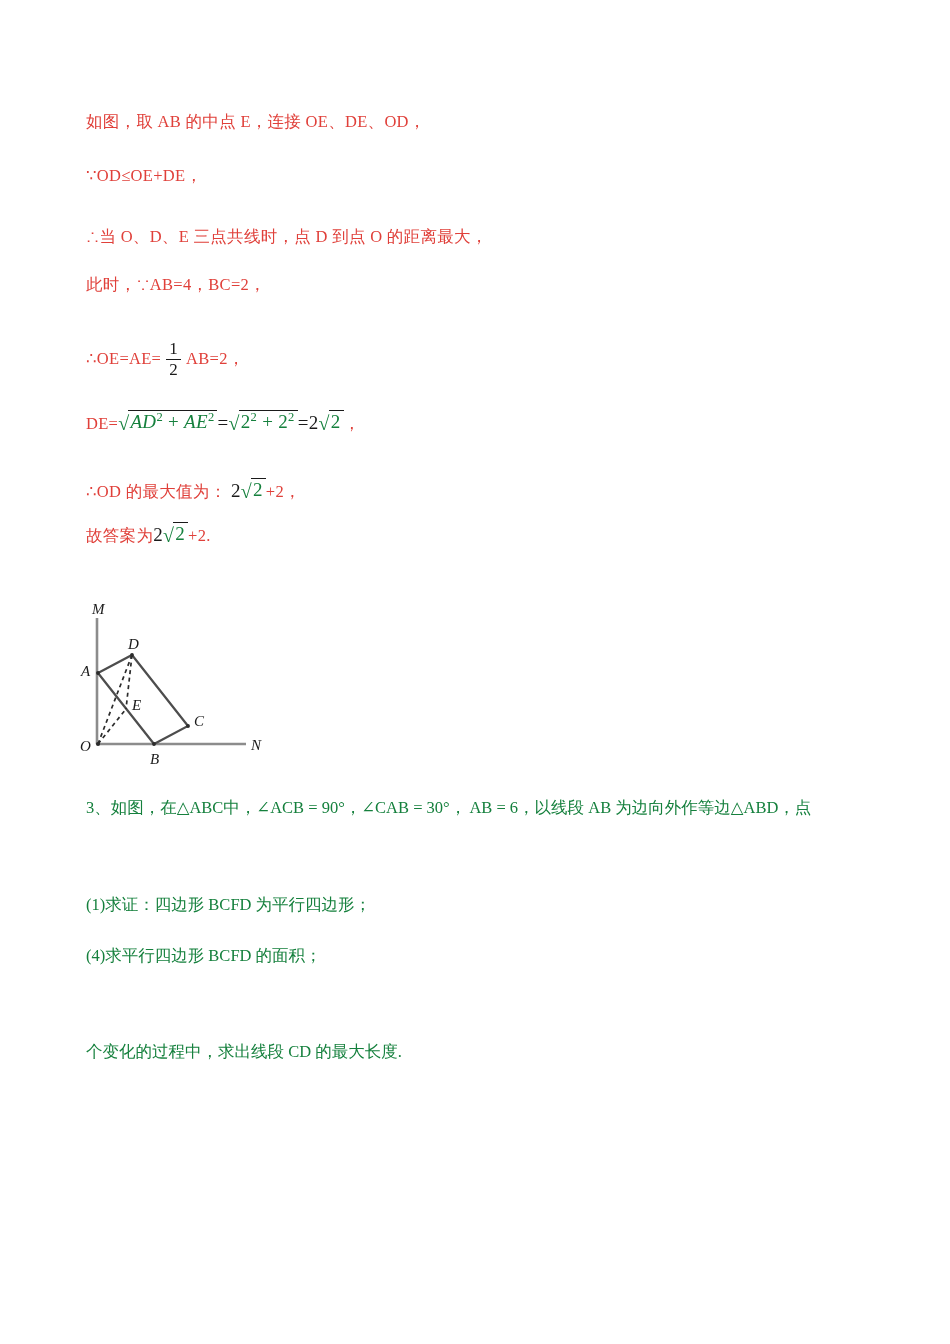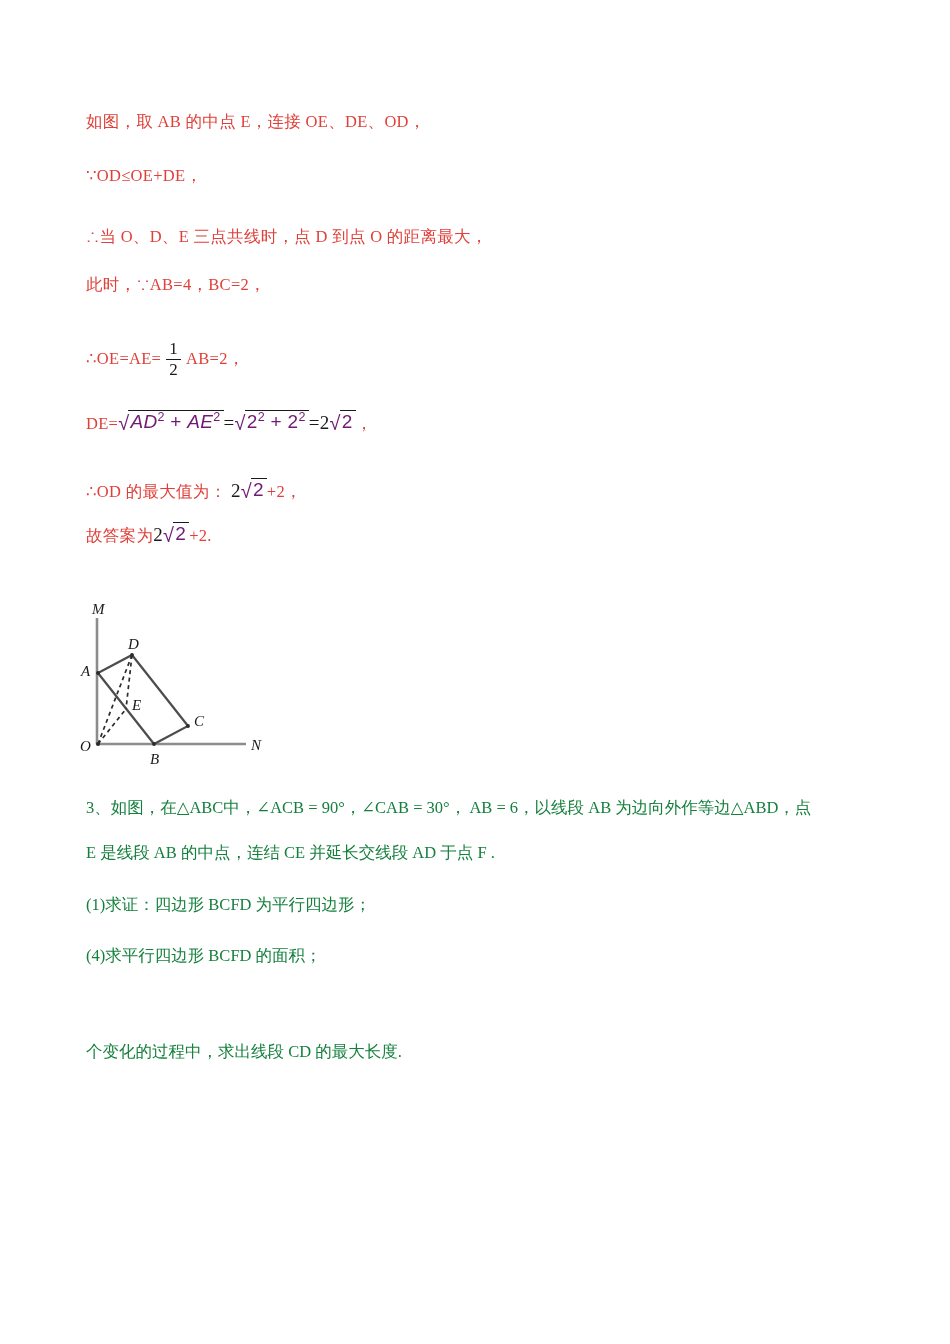--- a/index.html
+++ b/index.html
@@ -64,22 +64,22 @@
     display: block;
     border-top: 1.3px solid #1a1a1a;
     padding: 1px 3px 0 3px;
   }
 
   
   .sqrt {
     display: inline-block;
     position: relative;
     white-space: nowrap;
-    color: #701a75;
-    font-family: Liberation Sans, sans-serif;
+    color: #15803d;
+    font-family: Liberation Serif, serif;
   }
   .sqrt > .radsym {
     display: inline-block;
     font-size: 1.05em;
     position: relative;
     top: 1px;
     margin-right: -1px;
   }
   .sqrt > .rad {
     display: inline-block;
@@ -176,18 +176,17 @@
       <text x="10" y="155" font-family="Liberation Serif, serif" font-size="15" font-style="italic" fill="#1a1a1a">O</text>
       <text x="11" y="80" font-family="Liberation Serif, serif" font-size="15" font-style="italic" fill="#1a1a1a">A</text>
       <text x="80" y="168" font-family="Liberation Serif, serif" font-size="15" font-style="italic" fill="#1a1a1a">B</text>
       <text x="124" y="130" font-family="Liberation Serif, serif" font-size="15" font-style="italic" fill="#1a1a1a">C</text>
       <text x="58" y="53" font-family="Liberation Serif, serif" font-size="15" font-style="italic" fill="#1a1a1a">D</text>
       <text x="62" y="114" font-family="Liberation Serif, serif" font-size="15" font-style="italic" fill="#1a1a1a">E</text>
     </svg>
   </div>
 
   <div class="prob p1a">3、如图，在△ABC中，∠ACB = 90°，∠CAB = 30°， AB = 6，以线段 AB 为边向外作等边△ABD，点</div>
-  <div class="prob p1b">E 是线段 AB 的中点，连结 CE 并延长交线段 AD 于点 F .</div>
   <div class="prob p2">(1)求证：四边形 BCFD 为平行四边形；</div>
   <div class="prob p3">(4)求平行四边形 BCFD 的面积；</div>
   <div class="prob p4b">个变化的过程中，求出线段 CD 的最大长度.</div>
 
 </div>
 
 </body></html>

